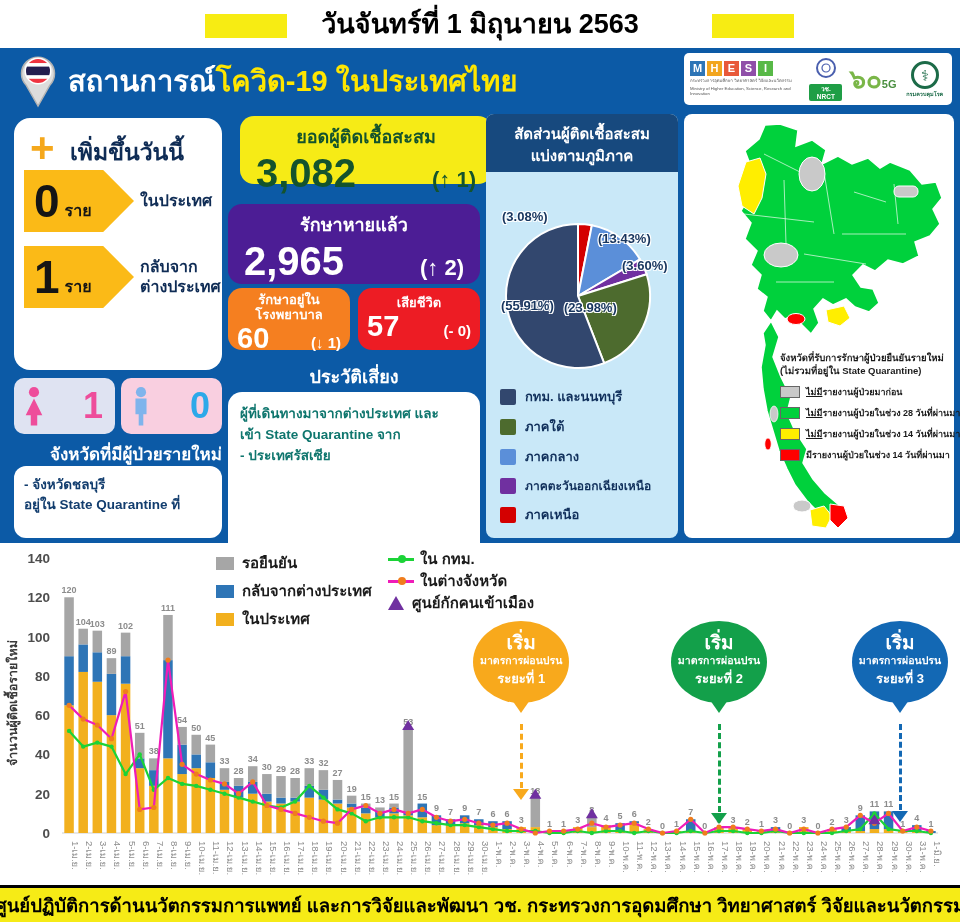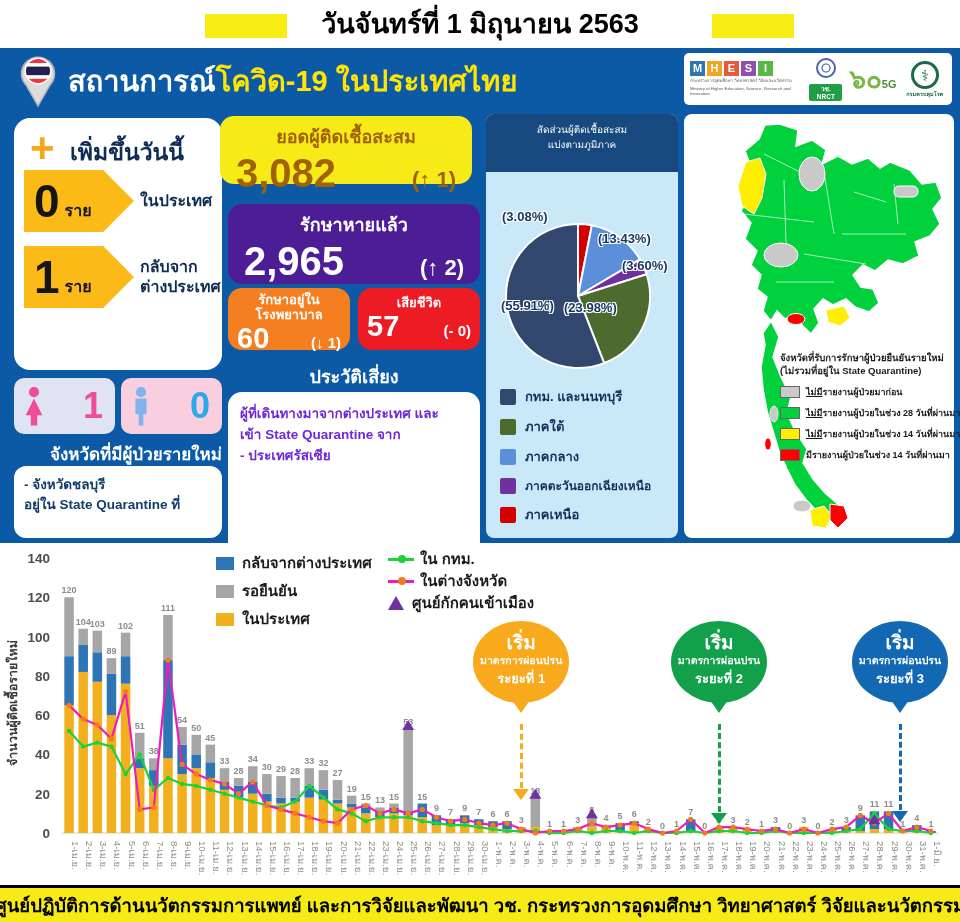--- a/index.html
+++ b/index.html
@@ -40,37 +40,37 @@
 
 .gbox{position:absolute;top:268px;width:101px;height:56px;border-radius:10px;display:flex;align-items:center;justify-content:space-between;padding:0 12px 0 8px}
 #gbox-f{left:14px;background:#dfe3f2}
 #gbox-m{left:121px;background:#f9cfe0}
 #gbox-f .cnt{color:#ee4d9b}#gbox-m .cnt{color:#2da9e9}
 .gbox .cnt{font-size:36px;font-weight:800}
 #prov-heading{position:absolute;left:14px;top:330px;width:208px;text-align:right;color:#fff;font-size:17px;font-weight:800}
 #prov-box{left:14px;top:356px;width:208px;height:72px;border-radius:12px;padding:9px 10px;font-size:13.5px;font-weight:700;color:#123d6e;line-height:1.5}
 
 .statbox{position:absolute;border-radius:14px;text-align:center}
-#box-cum{left:220px;top:6px;width:252px;height:68px;background:#f6eb16;color:#a16207}
+#box-cum{left:240px;top:6px;width:252px;height:68px;background:#f6eb16;color:#14532d}
 #box-rec{left:228px;top:94px;width:252px;height:80px;background:#4c1d95;color:#fff}
 #box-hos{left:228px;top:178px;width:122px;height:62px;background:#f57f20;color:#fff}
 #box-dea{left:358px;top:178px;width:122px;height:62px;background:#ed1c24;color:#fff}
 .statbox .t{font-size:18px;font-weight:800;padding-top:6px}
 .numrow{display:flex;align-items:baseline;justify-content:space-between;padding:0 16px}
 .numrow .v{font-size:40px;font-weight:800;line-height:1.1}
 .numrow .d{font-size:22px;font-weight:800}
 .smallbox .t{font-size:13px;font-weight:800;line-height:1.15;padding-top:5px}
 .smallbox .numrow{padding:0 9px}
 .smallbox .v{font-size:29px}
 .smallbox .d{font-size:15px}
 #risk-heading{position:absolute;left:228px;top:252px;width:252px;text-align:center;color:#fff;font-size:18px;font-weight:800}
-#risk-box{left:228px;top:282px;width:252px;height:188px;border-radius:14px;padding:12px 12px;font-size:13.5px;font-weight:700;color:#6d28d9;line-height:1.55}
+#risk-box{left:228px;top:282px;width:252px;height:188px;border-radius:14px;padding:12px 12px;font-size:13.5px;font-weight:700;color:#0f766e;line-height:1.55}
 
 #pie-panel{left:486px;top:4px;width:192px;height:424px;background:#c9e8f8;border-radius:8px}
-#pie-head{background:#17497e;border-radius:8px 8px 0 0;height:58px;text-align:center;color:#fff;font-weight:400;font-size:10px;line-height:1.45;padding-top:9px}
+#pie-head{background:#17497e;border-radius:8px 8px 0 0;height:58px;text-align:center;color:#fff;font-weight:700;font-size:15px;line-height:1.45;padding-top:9px}
 .pie-label{position:absolute;font-size:13px;font-weight:800;color:#17355e;text-shadow:-1px -1px 0 #fff,1px -1px 0 #fff,-1px 1px 0 #fff,1px 1px 0 #fff;white-space:nowrap}
 #pie-legend{position:absolute;left:14px;top:272px}
 .pl-row{display:flex;align-items:center;margin-bottom:9px}
 .pl-row .sw{width:16px;height:16px;border-radius:2px;margin-right:9px;flex:0 0 16px}
 .pl-row .lb{font-size:13px;font-weight:800;color:#11305c;white-space:nowrap}
 
 #map-panel{left:684px;top:4px;width:270px;height:424px;background:#fff;border-radius:8px}
 #map-legend{position:absolute;left:96px;top:238px;width:172px}
 #map-legend .tt{font-size:9.5px;font-weight:800;color:#1a1a1a;line-height:1.35}
 .ml-row{display:flex;align-items:center;margin-top:7px}
@@ -717,26 +717,26 @@
         <circle cx="902.7" cy="288.0" r="2.6" fill="#f07d1d"></circle>
         <circle cx="916.8" cy="284.1" r="2.6" fill="#f07d1d"></circle>
         <circle cx="930.9" cy="288.0" r="2.6" fill="#f07d1d"></circle>
         <polygon points="408.16129032258067,176.89285714285717 402.16129032258067,186.89285714285717 414.16129032258067,186.89285714285717" fill="#7030a0"></polygon>
         <polygon points="535.3225806451613,245.64285714285714 529.3225806451613,255.64285714285714 541.3225806451613,255.64285714285714" fill="#7030a0"></polygon>
         <polygon points="591.8387096774194,265.2857142857143 585.8387096774194,275.2857142857143 597.8387096774194,275.2857142857143" fill="#7030a0"></polygon>
         <polygon points="874.4193548387098,271.17857142857144 868.4193548387098,281.17857142857144 880.4193548387098,281.17857142857144" fill="#7030a0"></polygon>
       </svg>
     <div id="bar-legend">
         <div class="bl-row">
+          <span class="sw" style="background: rgb(166, 166, 166);"></span>
+          <span class="lb">รอยืนยัน</span>
+        </div>
+        <div class="bl-row">
           <span class="sw" style="background: rgb(46, 117, 182);"></span>
           <span class="lb">กลับจากต่างประเทศ</span>
-        </div>
-        <div class="bl-row">
-          <span class="sw" style="background: rgb(166, 166, 166);"></span>
-          <span class="lb">รอยืนยัน</span>
         </div>
         <div class="bl-row">
           <span class="sw" style="background: rgb(242, 176, 30);"></span>
           <span class="lb">ในประเทศ</span>
         </div>
       </div>
     <div id="line-legend">
         <div class="ll-row">
           <span class="ll-line" style="background: rgb(27, 211, 55);">
             <span class="ll-dot" style="background: rgb(27, 211, 55);"></span>

